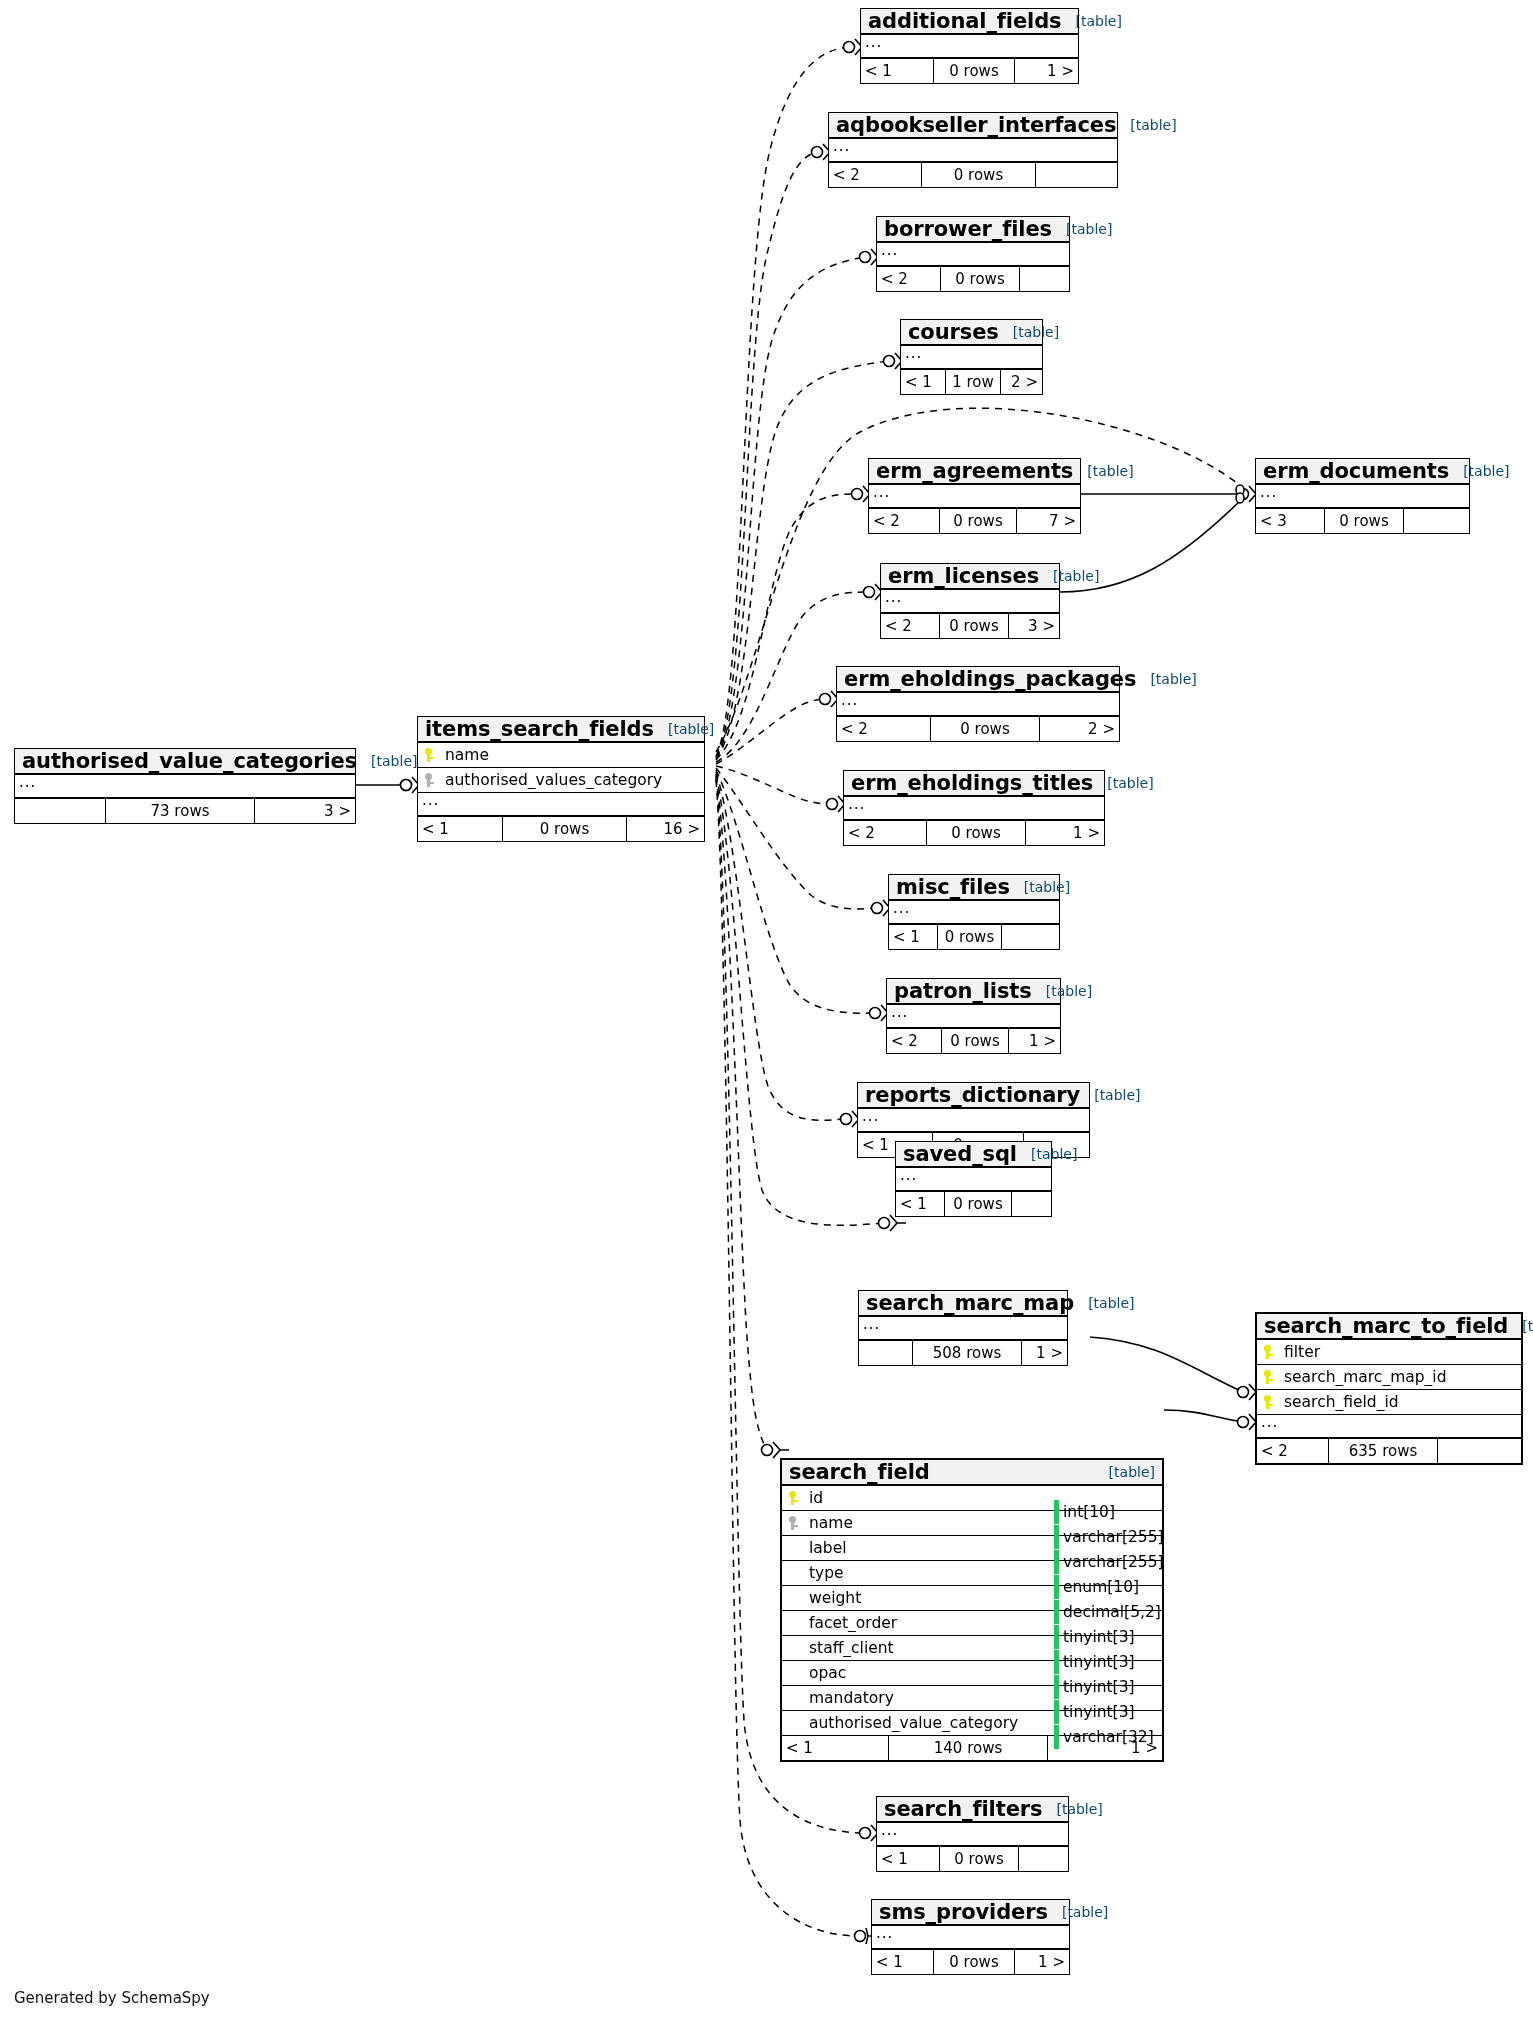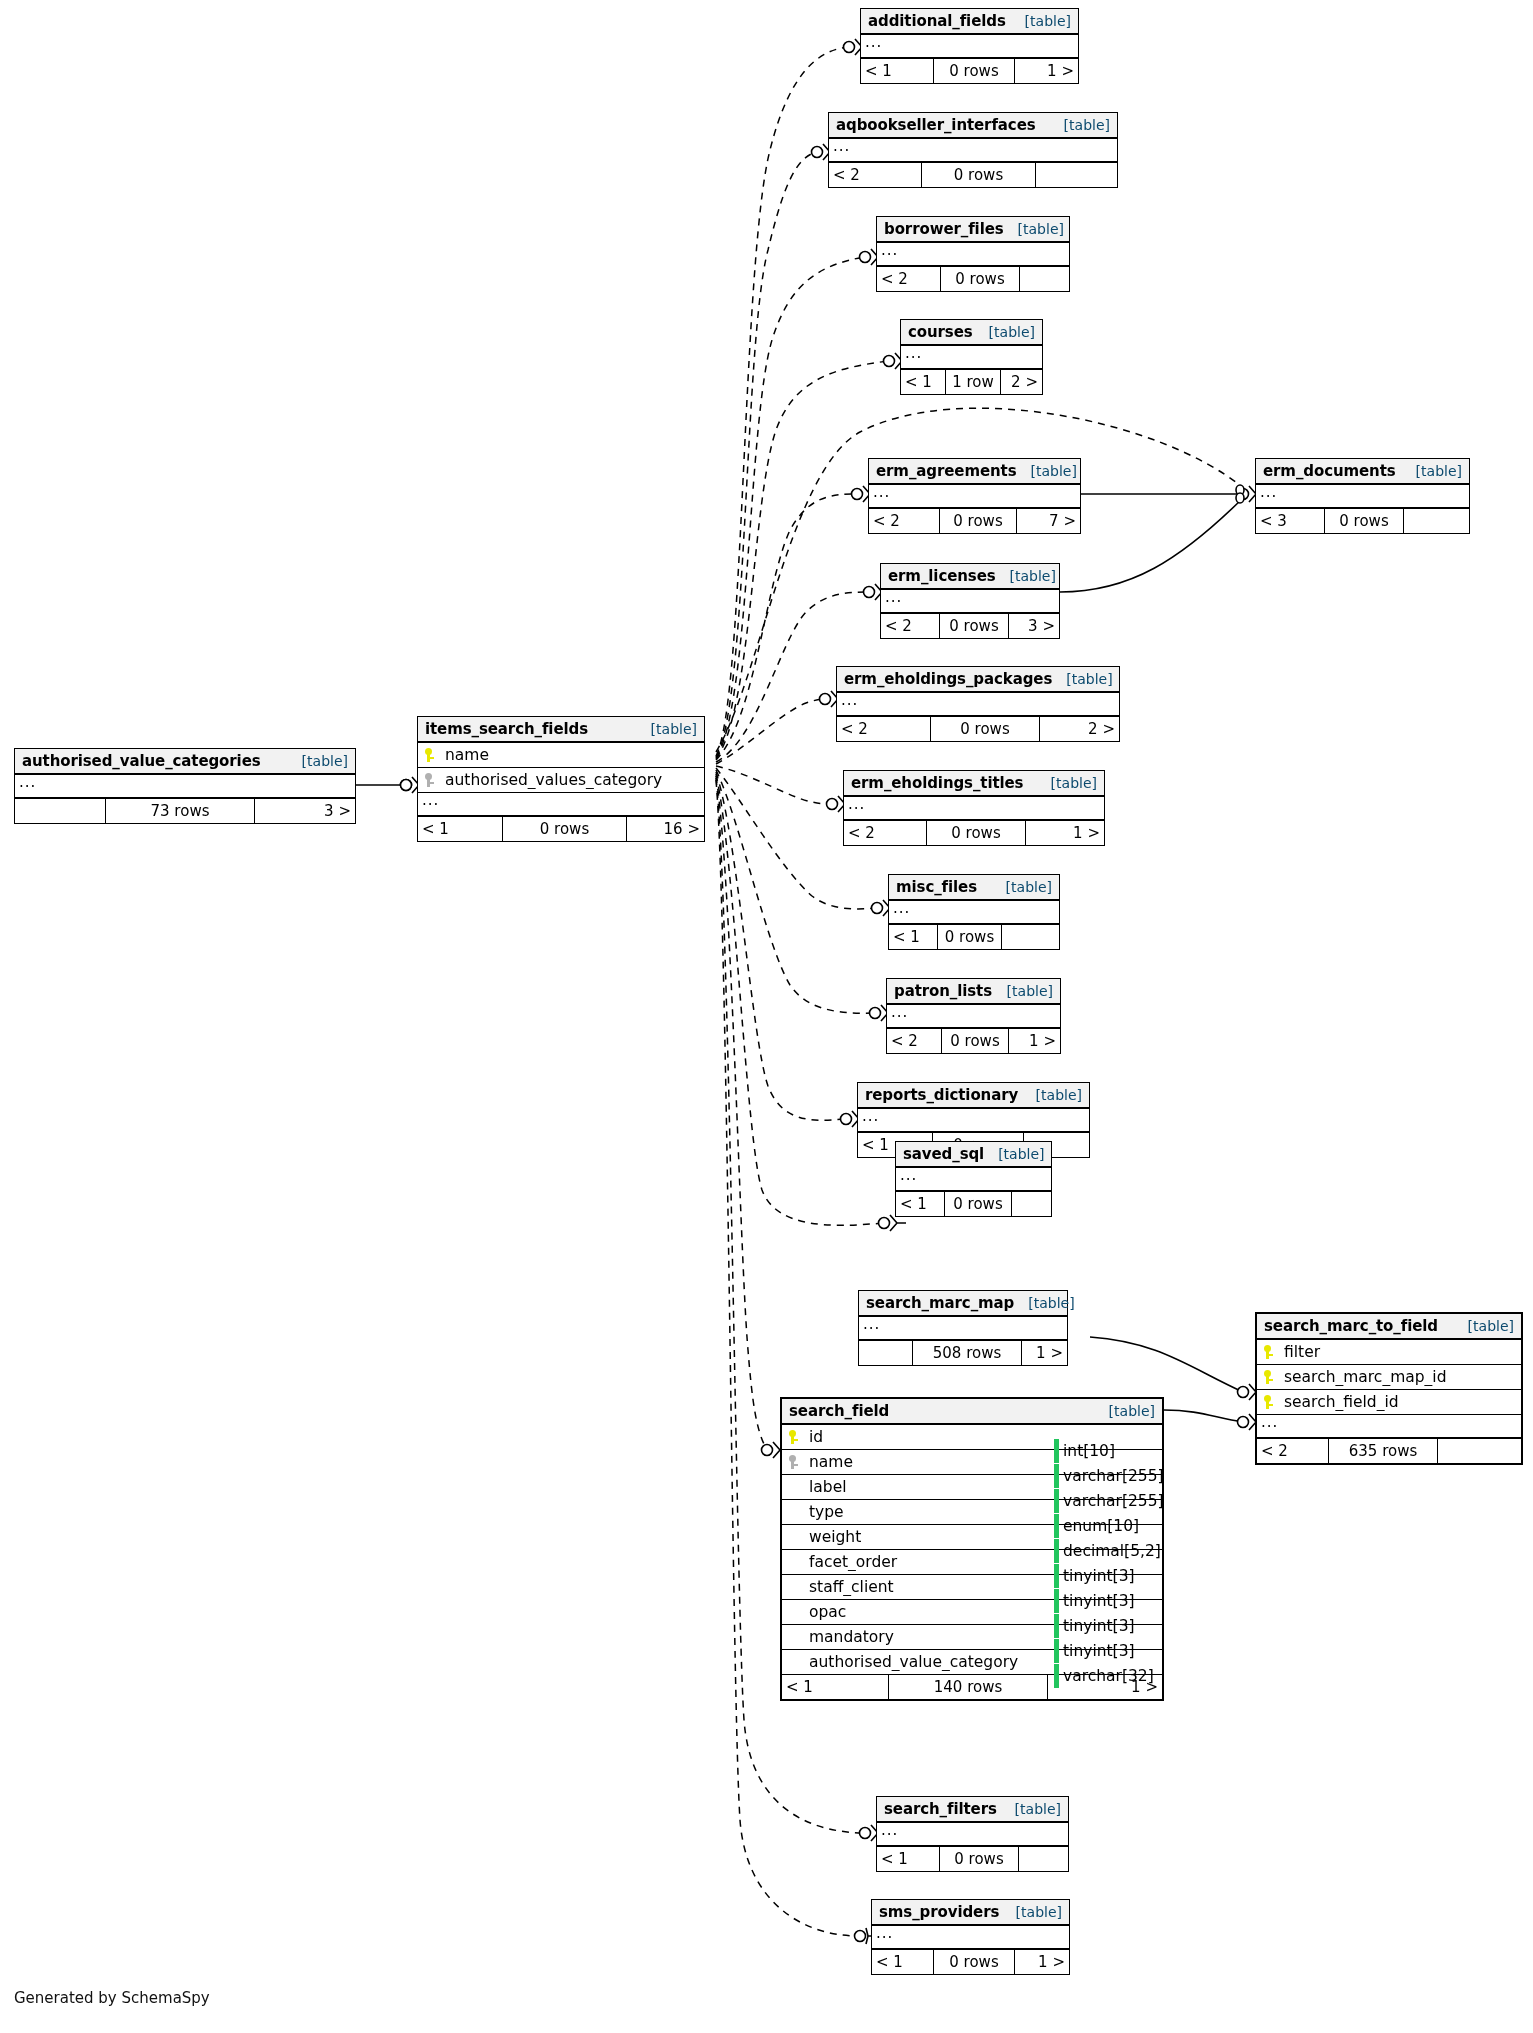--- a/index.html
+++ b/index.html
@@ -39,21 +39,21 @@
     display: flex;
     align-items: center;
     justify-content: space-between;
     padding: 3px 7px 4px 7px;
     box-sizing: border-box;
     height: 26px;
     white-space: nowrap;
   }
   .tbl .hdr .tname {
     font-weight: bold;
-    font-size: 15px;
+    font-size: 21px;
     letter-spacing: -0.1px;
   }
   .tbl .hdr .ttag {
     font-size: 14px;
     font-weight: normal;
     color: #0c4a6e;
     padding-left: 14px;
   }
   .tbl .col {
     display: flex;
@@ -463,21 +463,21 @@
         </div>
         <div class="ell">
           <span>...</span>
         </div>
         <div class="ftr">
           <span class="fc" style="width:71px">&lt; 2</span>
           <span class="fc mid" style="width:110px">635 rows</span>
           <span class="fc right" style="flex:1 1 auto"></span>
         </div>
       </div>
-      <div class="tbl thick" style="left: 780px; top: 1397px; width: 384px;">
+      <div class="tbl thick" style="left: 780px; top: 1458px; width: 384px;">
         <div class="hdr">
           <span class="tname">search_field</span>
           <span class="ttag">[table]</span>
         </div>
         <div class="col">
           <span class="keyicon kpri">
             <i class="head"></i>
             <i class="shaft"></i>
             <i class="tooth"></i>
           </span>

